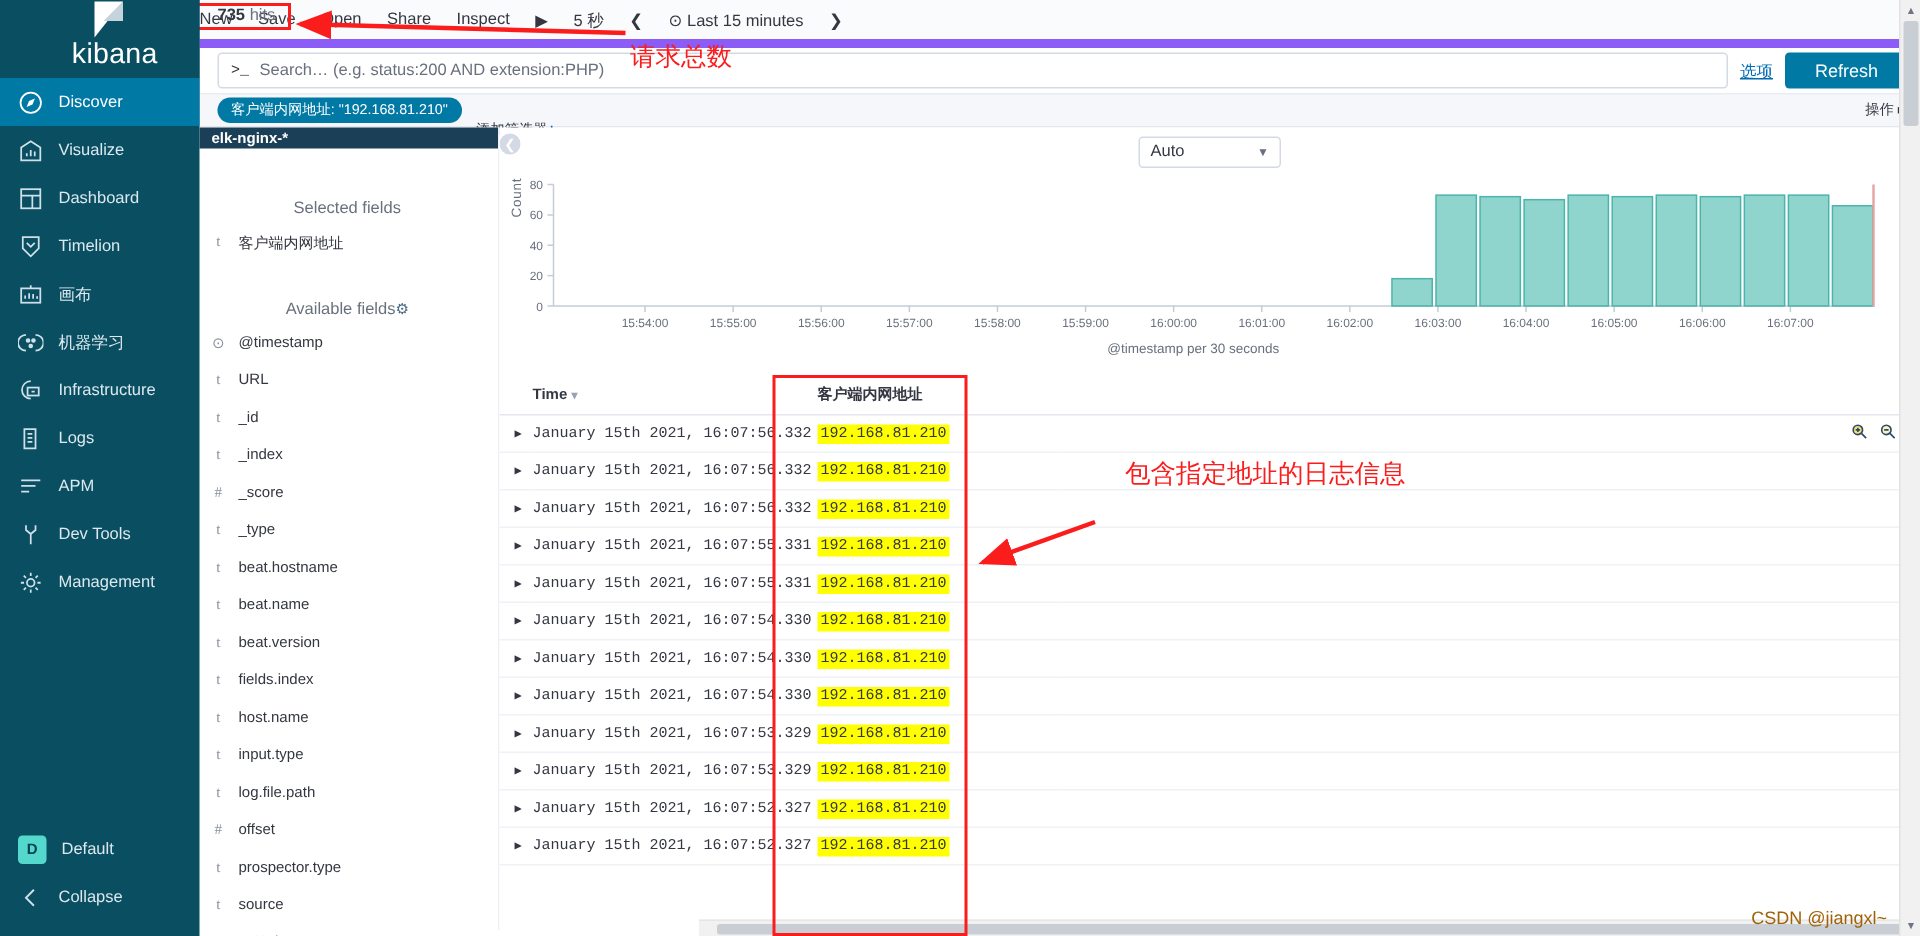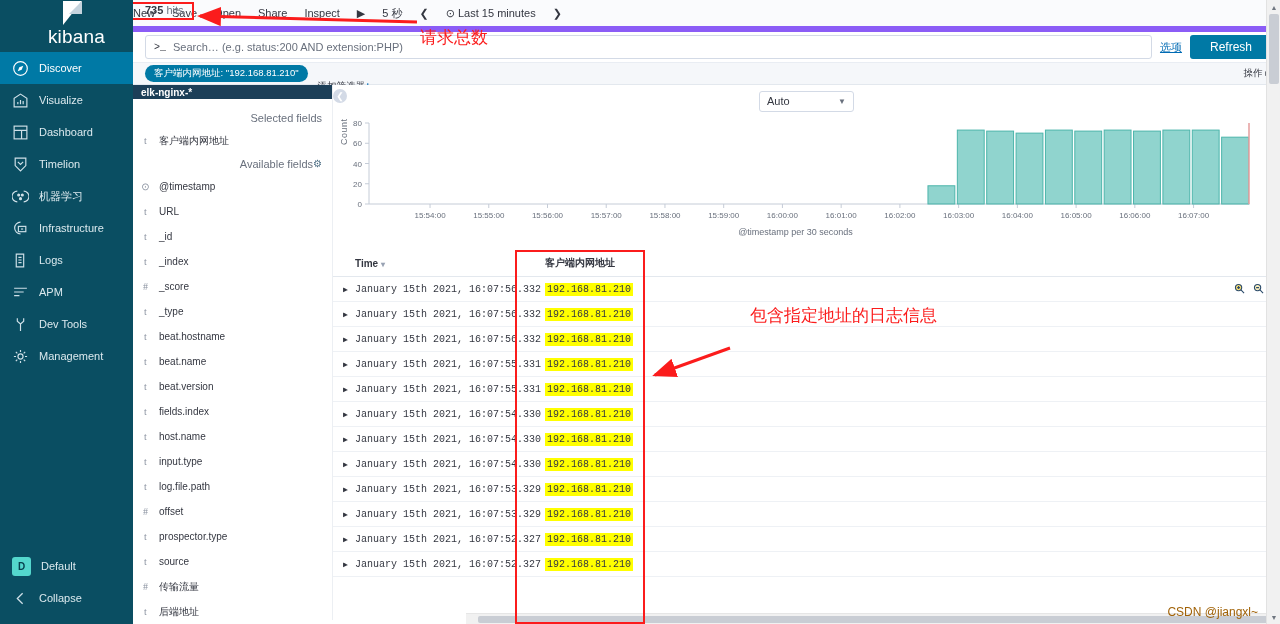--- a/index.html
+++ b/index.html
@@ -87,21 +87,21 @@
 
   
   .fieldpanel { width: 200px; flex: none; background: #fff; border-right: 1px solid #eceff3; }
   .index-pattern {
     height: 14px; background: #1c3f58; color: #fff; font-size: 10px;
     font-weight: bold; display: flex; align-items: center; padding-left: 8px;
   }
   .fp-scroll { padding: 8px 0 0 0; }
   .fp-head {
     font-size: 11px; color: #69707d; padding: 0 10px 0 8px; height: 21px;
-    display: flex; align-items: center; justify-content: flex-end;
+    display: flex; align-items: center; justify-content: center; margin-top: 21px;
   }
   .gear { color: #4a6b82; font-size: 10px; cursor: pointer; }
   .field-row {
     height: 25px; display: flex; align-items: center; gap: 9px;
     padding-left: 8px; font-size: 10px; color: #343741; cursor: pointer;
   }
   .ftype {
     width: 9px; text-align: center; color: #8b93a1;
     font-size: 10px; font-family: "Liberation Serif", serif; flex: none;
   }
@@ -224,20 +224,29 @@
         <span>Dashboard</span>
       </div>
       <div class="nav-item">
         <span class="nav-ico">
           <svg viewBox="0 0 16 16" fill="none" stroke="#cfe0e8" stroke-width="1.1">
               <path d="M3 2h10v7l-5 5-5-5z"></path>
               <path d="M5.5 5.5 8 8l2.5-2.5"></path>
             </svg>
         </span>
         <span>Timelion</span>
+      </div>
+      <div class="nav-item">
+        <span class="nav-ico">
+          <svg viewBox="0 0 16 16" fill="none" stroke="#cfe0e8" stroke-width="1.1">
+              <rect x="2" y="4" width="12" height="9"></rect>
+              <path d="M4.5 10.5v-2M7 10.5V7M9.5 10.5v-3M12 10.5v-1.5M8 4V2"></path>
+            </svg>
+        </span>
+        <span>画布</span>
       </div>
       <div class="nav-item">
         <span class="nav-ico">
           <svg viewBox="0 0 16 16" fill="none" stroke="#cfe0e8" stroke-width="1.1">
               <path d="M5 3a3 3 0 0 0 0 10M11 3a3 3 0 0 1 0 10"></path>
               <circle cx="6.3" cy="6.6" r=".9" fill="#cfe0e8"></circle>
               <circle cx="9.7" cy="6.6" r=".9" fill="#cfe0e8"></circle>
               <circle cx="8" cy="10" r=".9" fill="#cfe0e8"></circle>
             </svg>
         </span>

